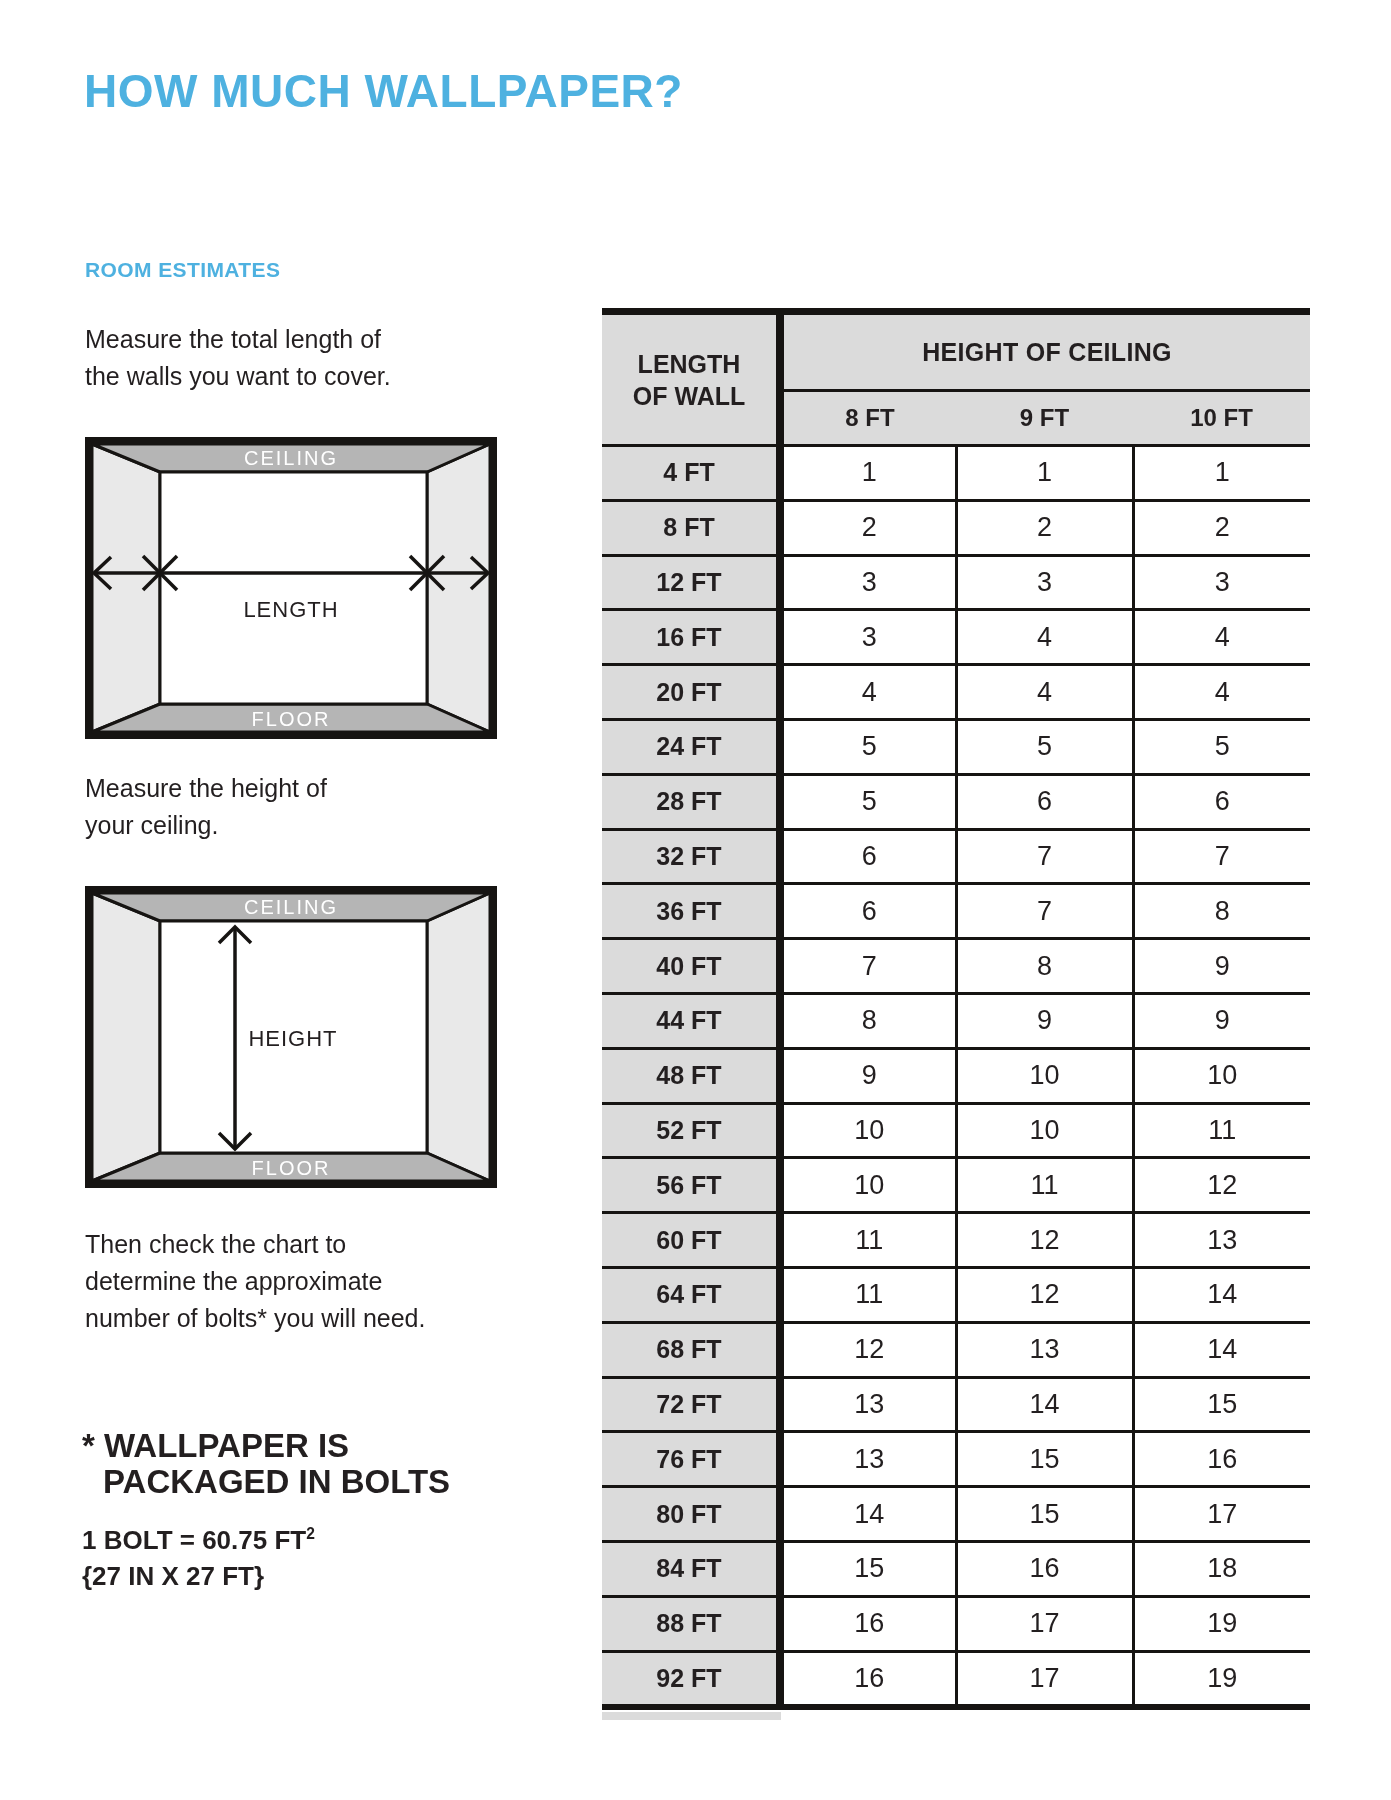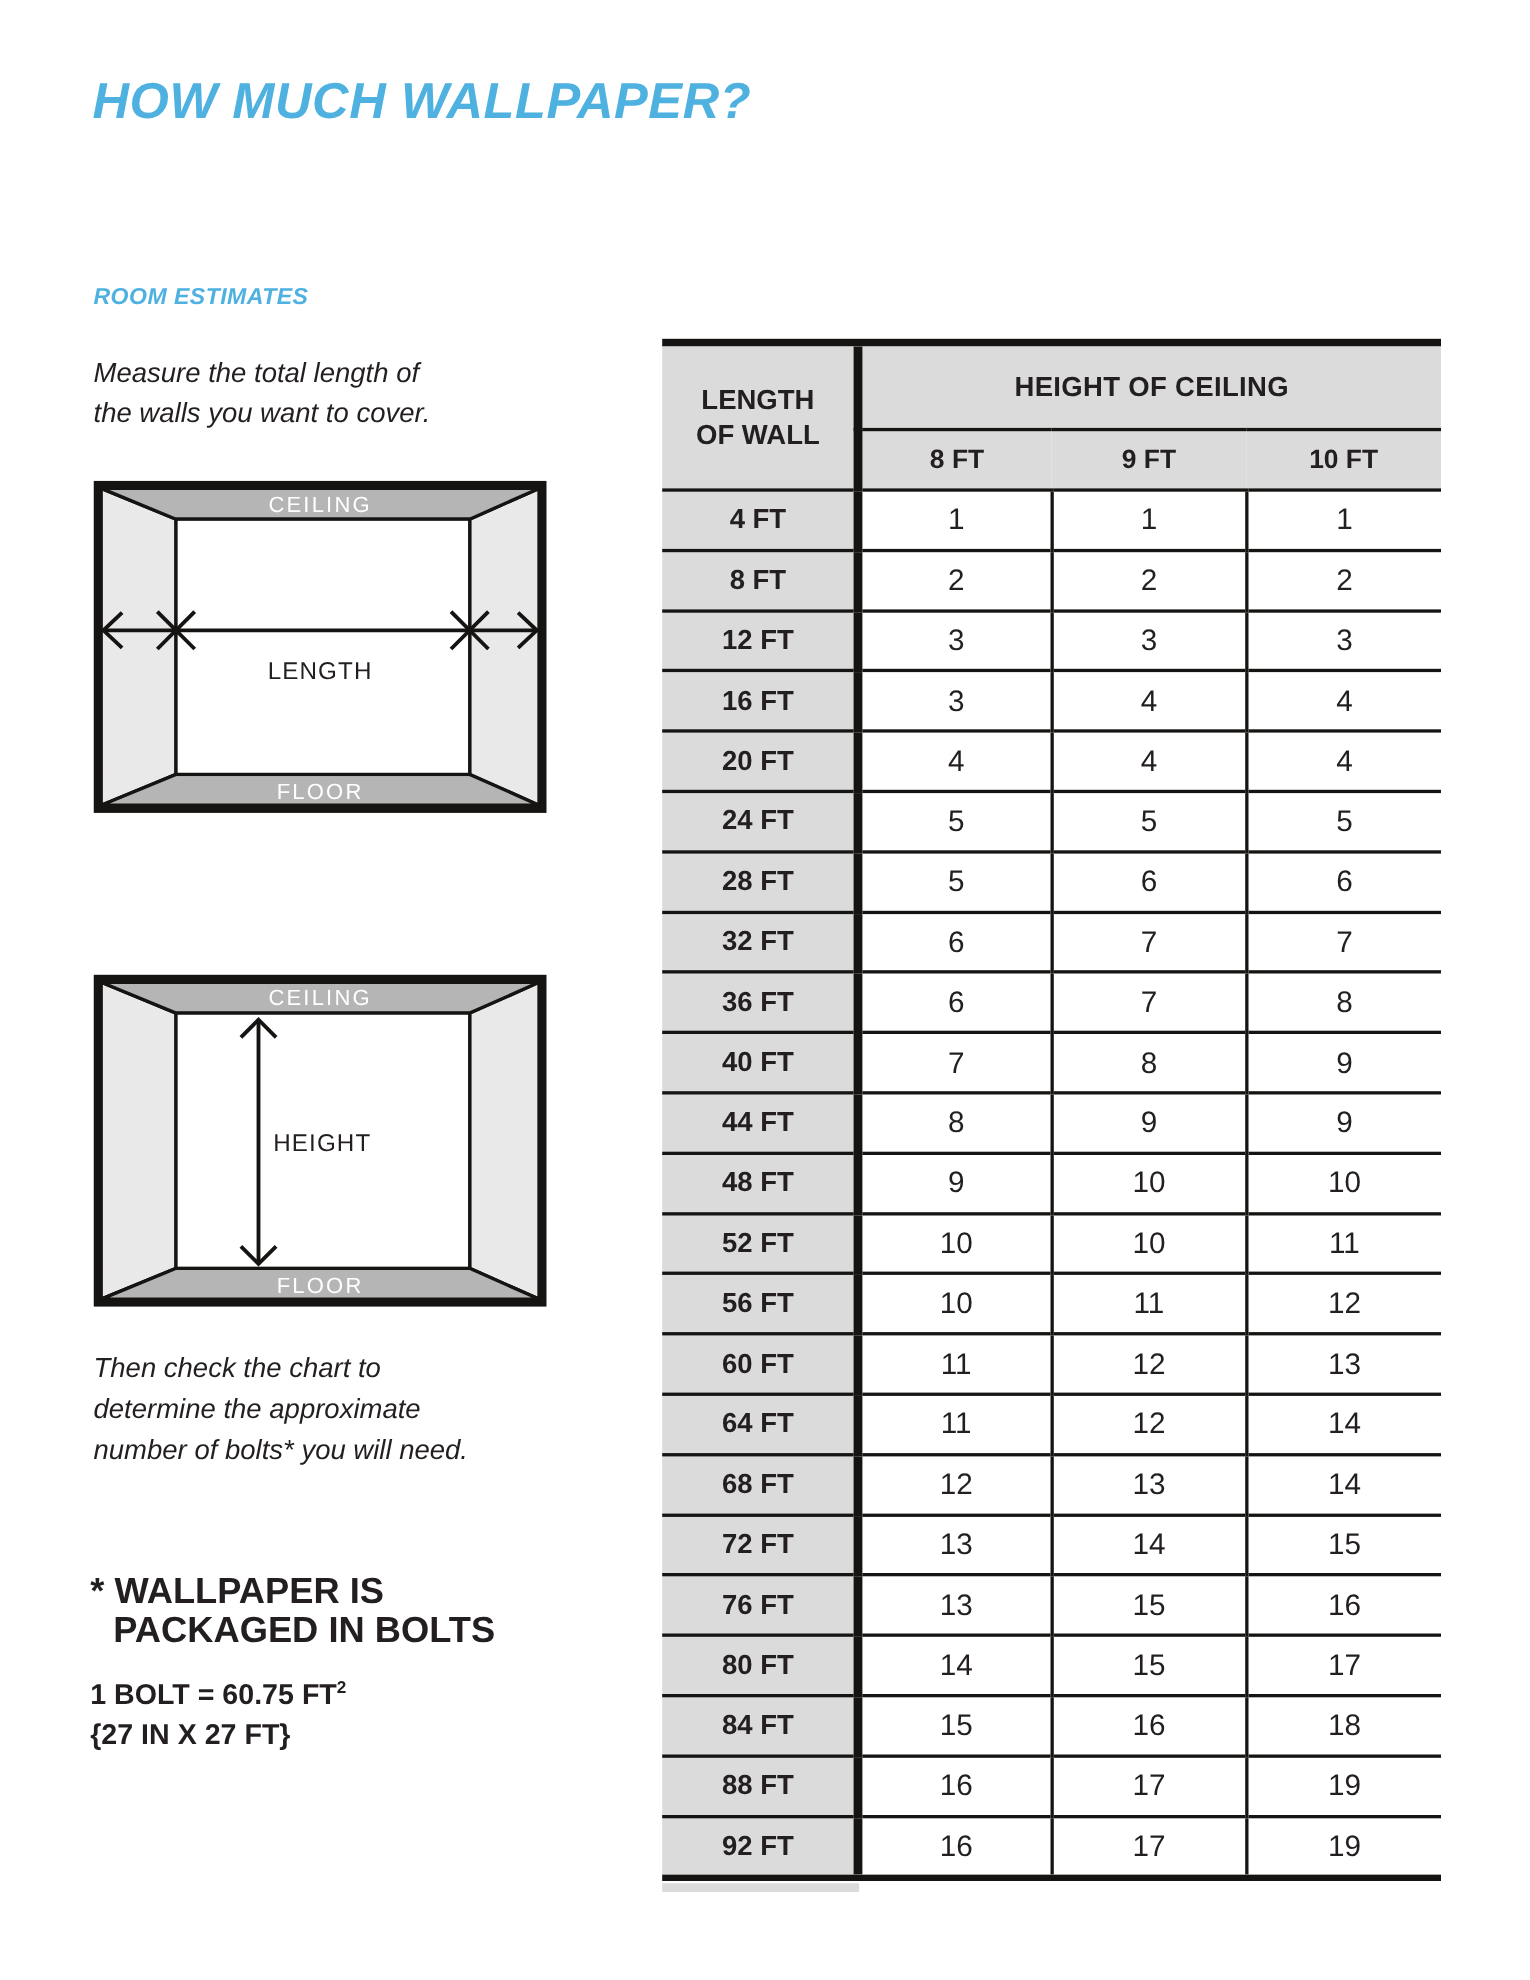--- a/index.html
+++ b/index.html
@@ -10,21 +10,21 @@
     --walldark:#B5B5B5;
     --walllight:#E9E9E9;
   }
   html,body{margin:0;padding:0;background:#fff;}
   #page{
     position:relative;width:1391px;height:1800px;background:#ffffff;
     font-family:"Liberation Sans","DejaVu Sans",sans-serif;color:var(--ink);
     overflow:hidden;
   }
   .abs{position:absolute;}
-  h1,h2,p{margin:0;padding:0;font-style:italic;}
+  h1,h2,p{margin:0;padding:0;}
 
   .page-title{left:84px;top:64px;font-size:46px;font-weight:bold;color:var(--accent);letter-spacing:0.5px;}
   .section-heading{font-size:21px;font-weight:bold;color:var(--accent);letter-spacing:0.4px;}
   .room-heading{left:85px;top:258px;}
   .table-heading{left:602px;top:258px;width:708px;text-align:center;}
 
   .body-text{font-size:25px;line-height:37px;white-space:pre-line;color:var(--ink);}
   .p1{left:85px;top:321px;}
   .p2{left:85px;top:770px;}
   .p3{left:85px;top:1226px;}
@@ -81,20 +81,22 @@
       <polyline points="26,120 9,136 26,152"></polyline>
       <polyline points="386,120 403,136 386,152"></polyline>
       <line x1="58" y1="119" x2="92" y2="153"></line>
       <line x1="58" y1="153" x2="92" y2="119"></line>
       <line x1="325" y1="119" x2="359" y2="153"></line>
       <line x1="325" y1="153" x2="359" y2="119"></line>
     </g>
     <text class="dim-label" x="206" y="180" text-anchor="middle">LENGTH</text>
   </svg>
 
+  <p class="abs body-text p2">Measure the height of
+your ceiling.</p>
 
   <svg class="abs diagram d2" width="412" height="302" viewBox="0 0 412 302">
     <rect x="3.5" y="3.5" width="405" height="295" fill="#ffffff" stroke="#161412" stroke-width="7"></rect>
     <polygon points="7,7 75,35 75,267 7,295" fill="#E9E9E9" stroke="#161412" stroke-width="3"></polygon>
     <polygon points="405,7 342,35 342,267 405,295" fill="#E9E9E9" stroke="#161412" stroke-width="3"></polygon>
     <polygon points="7,7 405,7 342,35 75,35" fill="#B5B5B5" stroke="#161412" stroke-width="3"></polygon>
     <polygon points="7,295 405,295 342,267 75,267" fill="#B5B5B5" stroke="#161412" stroke-width="3"></polygon>
     <rect x="75" y="35" width="267" height="232" fill="#ffffff" stroke="#161412" stroke-width="3"></rect>
     <text class="wall-label" x="206" y="28" text-anchor="middle">CEILING</text>
     <text class="wall-label" x="206" y="289" text-anchor="middle">FLOOR</text>

